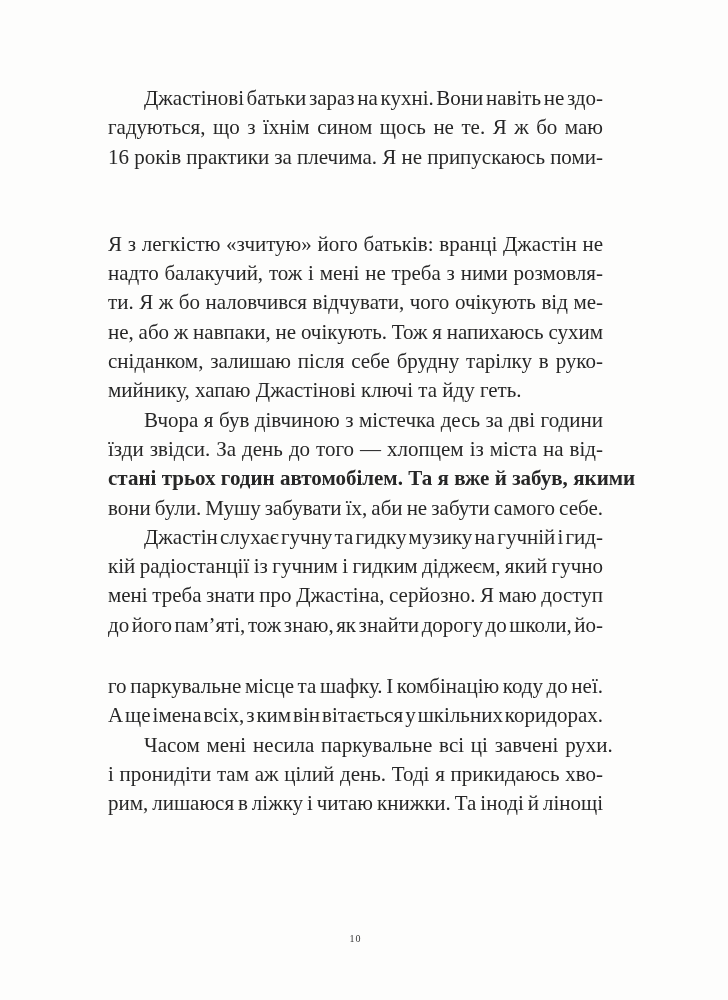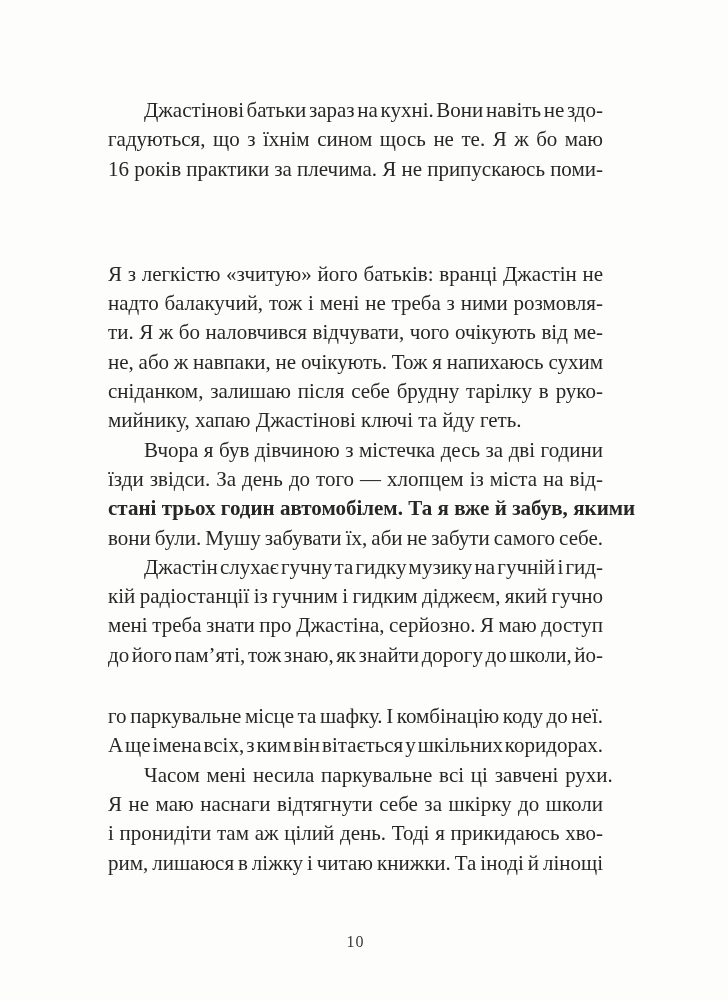--- a/index.html
+++ b/index.html
@@ -14,29 +14,29 @@
     position: relative;
     width: 728px;
     height: 1000px;
     background: #fdfdfc;
     font-family: "Liberation Serif", "DejaVu Serif", serif;
     color: #272727;
   }
   .text-block {
     position: absolute;
     left: 108px;
-    top: 96px;
+    top: 84px;
     width: 495px;
   }
   .para {
     margin: 0;
     padding: 0;
   }
   .para.section-break {
-    margin-top: 76px;
+    margin-top: 58px;
   }
   .line {
     font-size: 21px;
     line-height: 29.3px;
     height: 29.3px;
     white-space: nowrap;
     overflow: visible;
     color: #272727;
   }
   .line.first-indent {
@@ -45,21 +45,21 @@
   .line .t {
     display: inline-block;
     white-space: nowrap;
   }
   .page-number {
     position: absolute;
     left: 108px;
     top: 933px;
     width: 495px;
     text-align: center;
-    font-size: 16px;
+    font-size: 10px;
     letter-spacing: 1px;
     color: #383838;
   }
 </style>
 </head>
 <body>
 
 <div class="page">
   <div class="text-block" id="text-block">
       <div class="para">
@@ -84,19 +84,18 @@
       <div class="para">
         <div class="line first-indent" style="word-spacing: -3.06597px;"><span class="t">Джастін слухає гучну та гидку музику на гучній і гид-</span></div>
         <div class="line" style="word-spacing: -0.824219px;"><span class="t">кій радіостанції із гучним і гидким діджеєм, який гучно</span></div>
         <div class="line" style="word-spacing: -0.681641px;"><span class="t">мені треба знати про Джастіна, серйозно. Я маю доступ</span></div>
         <div class="line" style="word-spacing: -2.70469px;"><span class="t">до його пам’яті, тож знаю, як знайти дорогу до школи, йо-</span></div>
         <div class="line" style="word-spacing: -1.65451px; margin-top: 32px;"><span class="t">го паркувальне місце та шафку. І комбінацію коду до неї.</span></div>
         <div class="line" style="word-spacing: -3.3px;"><span class="t">А ще імена всіх, з ким він вітається у шкільних коридорах.</span></div>
       </div>
       <div class="para">
         <div class="line first-indent" style="word-spacing: 1.52232px;"><span class="t">Часом мені несила паркувальне всі ці завчені рухи.</span></div>
-        <div class="line" style="word-spacing: 1.24306px;"><span class="t">Я не маю наснаги відтягнути себе за шкірку до школи</span></div>
         <div class="line" style="word-spacing: 0.465278px;"><span class="t">і пронидіти там аж цілий день. Тоді я прикидаюсь хво-</span></div>
         <div class="line" style="word-spacing: -1.31719px;"><span class="t">рим, лишаюся в ліжку і читаю книжки. Та іноді й лінощі</span></div>
       </div>
     </div>
   <div class="page-number">10</div>
 </div>
 
 </body></html>

